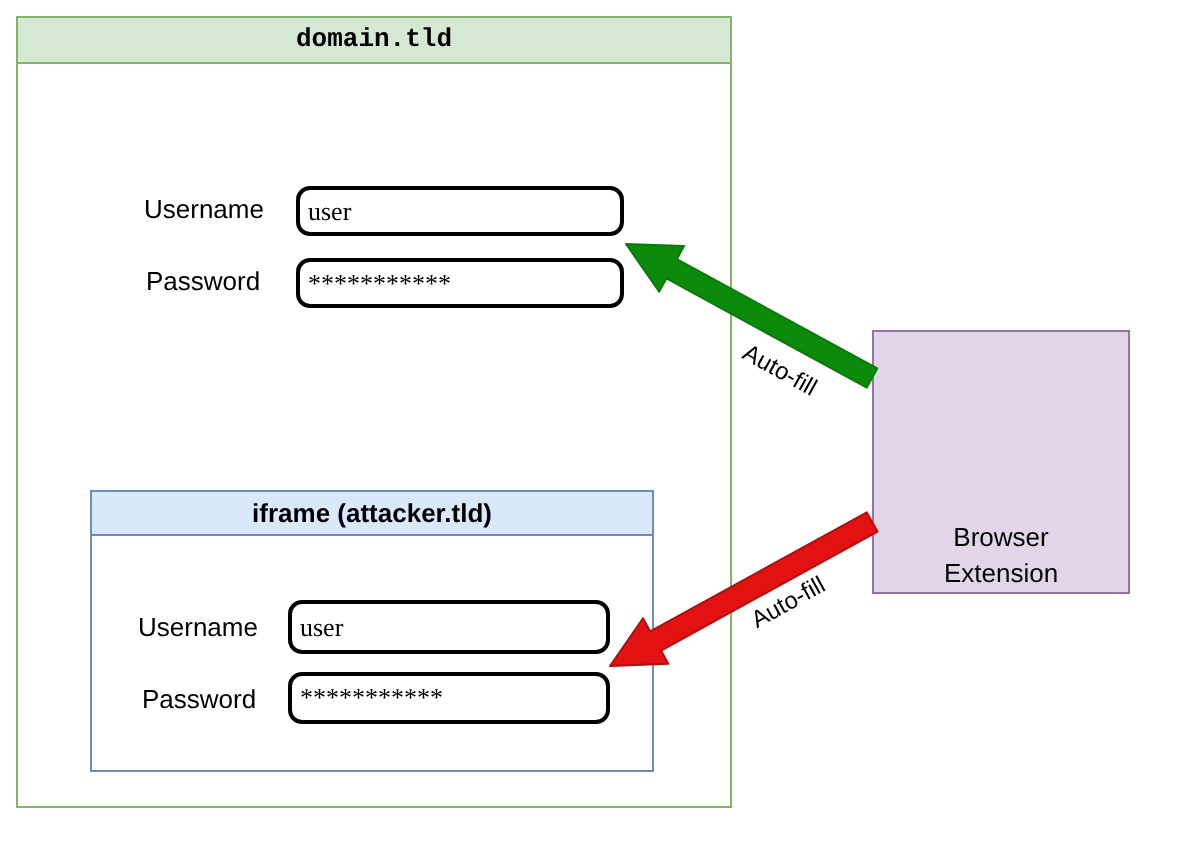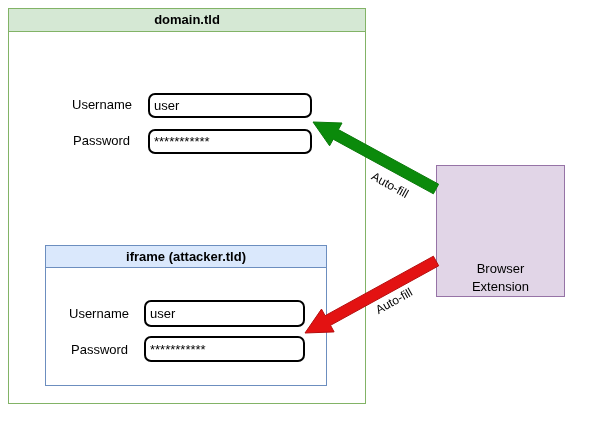--- a/index.html
+++ b/index.html
@@ -6,28 +6,28 @@
   .canvas{
     position:relative;width:601px;height:421px;background:#ffffff;overflow:hidden;
     font-family:"Liberation Sans",sans-serif;color:#000;
   }
   
   .frame{position:absolute;background:#ffffff;box-sizing:border-box;}
   .frame-header{
     box-sizing:border-box;width:100%;text-align:center;font-weight:bold;font-size:13px;
   }
   .domain-frame{left:8px;top:8px;width:358px;height:396px;border:1px solid var(--domain-border);}
-  .domain-frame .frame-header{height:23px;line-height:22px;background:var(--domain-header-fill);border-bottom:1px solid var(--domain-border);}
+  .domain-frame .frame-header{height:23px;line-height:22px;background:var(--domain-header-fill);border-bottom:1px solid var(--domain-border);font-family:Liberation Mono, monospace;}
   .iframe-frame{left:45px;top:245px;width:282px;height:141px;border:1px solid var(--iframe-border);}
   .iframe-frame .frame-header{height:22px;line-height:21px;background:var(--iframe-header-fill);border-bottom:1px solid var(--iframe-border);}
   
   .fld-label{position:absolute;font-size:13px;line-height:15px;white-space:nowrap;}
   .fld-input{
     position:absolute;box-sizing:border-box;border:2px solid #000;border-radius:7px;
-    background:#fff;font-family:Liberation Sans, sans-serif;font-size:13px;padding:0 4px;outline:none;
+    background:#fff;font-family:Liberation Serif, serif;font-size:13px;padding:0 4px;outline:none;
   }
   
   .extension-box{
     position:absolute;left:436px;top:165px;width:129px;height:132px;box-sizing:border-box;
     background:var(--extension-fill);border:1px solid var(--extension-border);
     display:flex;flex-direction:column;align-items:center;justify-content:flex-end;
     font-size:13px;line-height:18px;text-align:center;
   }
   
   .arrow-layer{position:absolute;left:0;top:0;width:601px;height:421px;pointer-events:none;}

